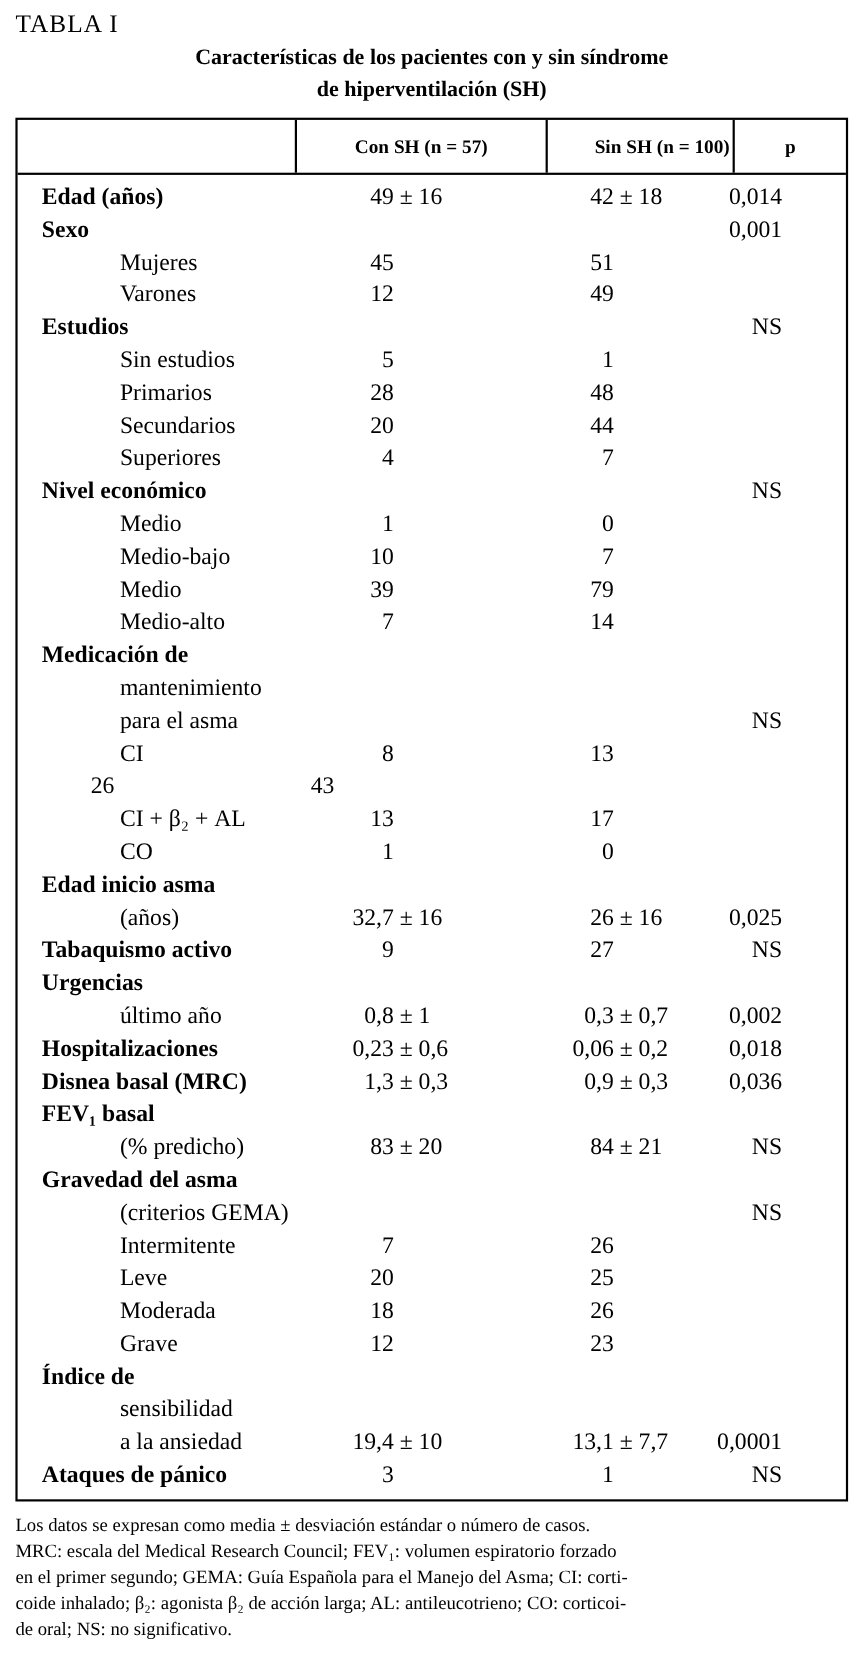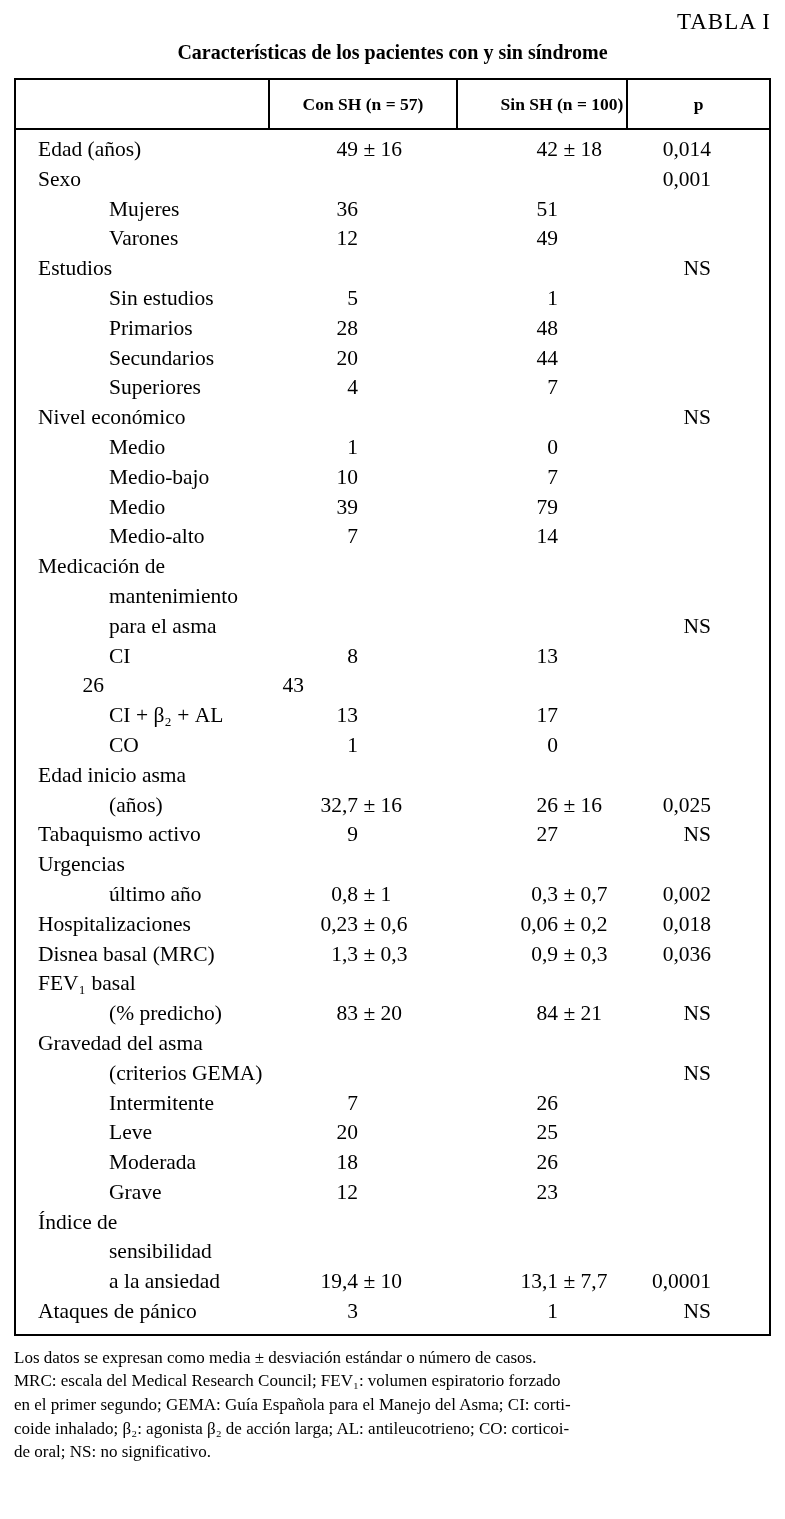--- a/index.html
+++ b/index.html
@@ -13,21 +13,21 @@
     width: 785px;
     height: 1519px;
     overflow: hidden;
   }
   .page {
     box-sizing: border-box;
     width: 785px;
     padding: 6px 14px 0 14px;
   }
   .title {
-    text-align: right;
+    text-align: left;
     font-size: 23px;
     line-height: 32px;
     letter-spacing: 1px;
   }
   .subtitle {
     text-align: center;
     font-size: 20px;
     font-weight: 700;
     line-height: 29px;
   }
@@ -42,35 +42,35 @@
   .th {
     box-sizing: border-box;
     height: 48px;
     display: flex;
     align-items: center;
     justify-content: center;
     font-weight: 700;
     font-size: 17.5px;
   }
   .th1 { width: 254px; border-right: 2px solid #000; }
-  .th2 { width: 188px; border-right: 2px solid #000; }
+  .th2 { width: 228px; border-right: 2px solid #000; }
   .th3 { width: 170px; border-right: 2px solid #000; padding-left: 40px; }
   .th4 { flex: 1; }
   .tbody {
     padding: 5px 0 7px 0;
   }
   .tr {
     display: flex;
     font-size: 21.5px;
     line-height: 29.8px;
     white-space: nowrap;
   }
   .td { box-sizing: border-box; }
   .td.label { width: 254px; overflow: hidden; }
-  .td.label.ind0 { padding-left: 22px; }
+  .td.label.ind0 { padding-left: 22px; font-weight: bold; }
   .td.label.ind1 { padding-left: 93px; }
   .td.con { width: 200px; }
   .td.sin { width: 170px; }
   .td.pcol { flex: 1; text-align: right; padding-right: 58px; }
   .num {
     display: inline-block;
     width: 88px;
     text-align: right;
   }
   .pm { white-space: pre; }
@@ -80,20 +80,21 @@
     line-height: 23.6px;
   }
 </style>
 </head>
 <body>
 
 <div class="page">
 
   <div class="title">TABLA I</div>
   <div class="subtitle">Características de los pacientes con y sin síndrome</div>
+  <div class="subtitle">de hiperventilación (SH)</div>
 
   <div class="tbl">
 
     <div class="thead">
       <div class="th th1"></div>
       <div class="th th2">Con SH (n = 57)</div>
       <div class="th th3">Sin SH (n = 100)</div>
       <div class="th th4">p</div>
     </div>
 
@@ -106,21 +107,21 @@
           <div class="td pcol">0,014</div>
         </div>
         <div class="tr">
           <div class="td label ind0">Sexo</div>
           <div class="td con"><span class="num"></span><span class="pm"></span></div>
           <div class="td sin"><span class="num"></span><span class="pm"></span></div>
           <div class="td pcol">0,001</div>
         </div>
         <div class="tr">
           <div class="td label ind1">Mujeres</div>
-          <div class="td con"><span class="num">36</span><span class="pm"></span></div>
+          <div class="td con"><span class="num">45</span><span class="pm"></span></div>
           <div class="td sin"><span class="num">51</span><span class="pm"></span></div>
           <div class="td pcol"></div>
         </div>
         <div class="tr">
           <div class="td label ind1">Varones</div>
           <div class="td con"><span class="num">12</span><span class="pm"></span></div>
           <div class="td sin"><span class="num">49</span><span class="pm"></span></div>
           <div class="td pcol"></div>
         </div>
         <div class="tr">

